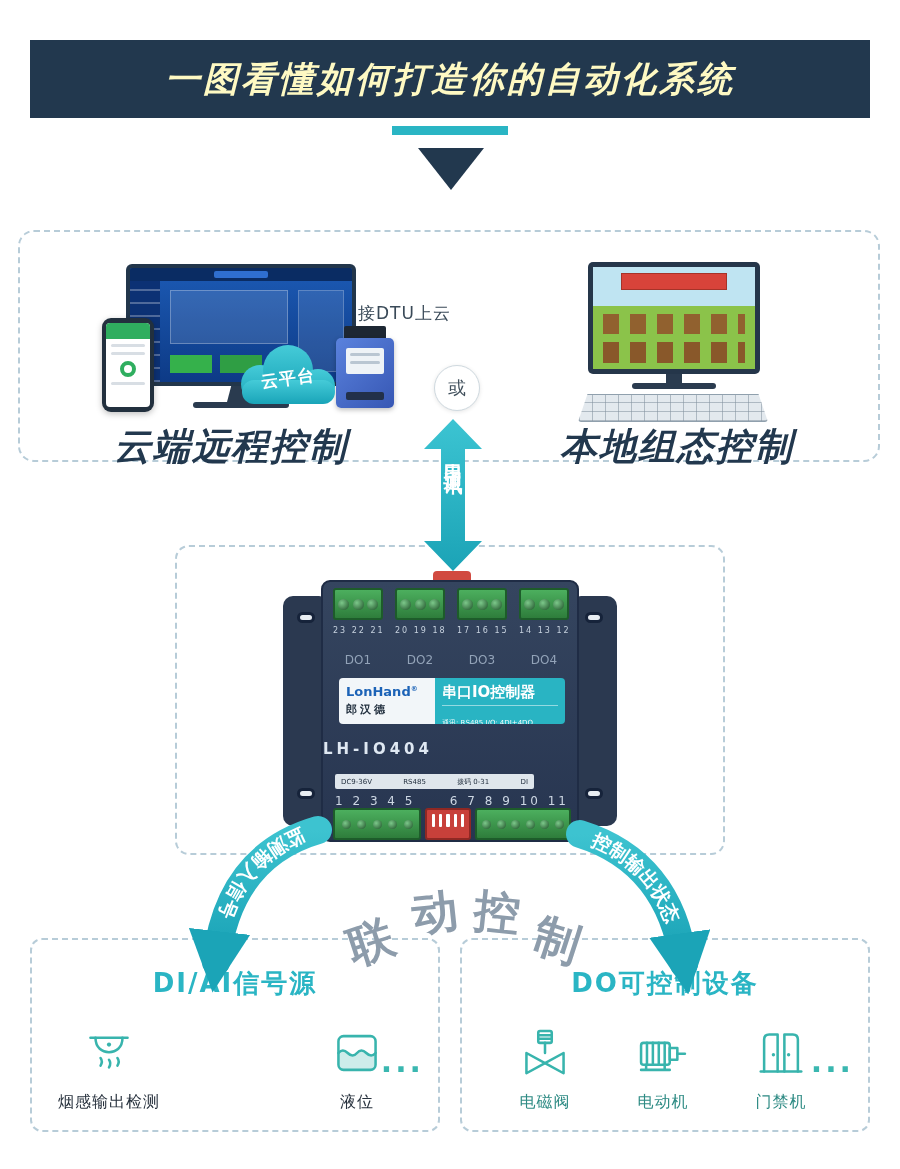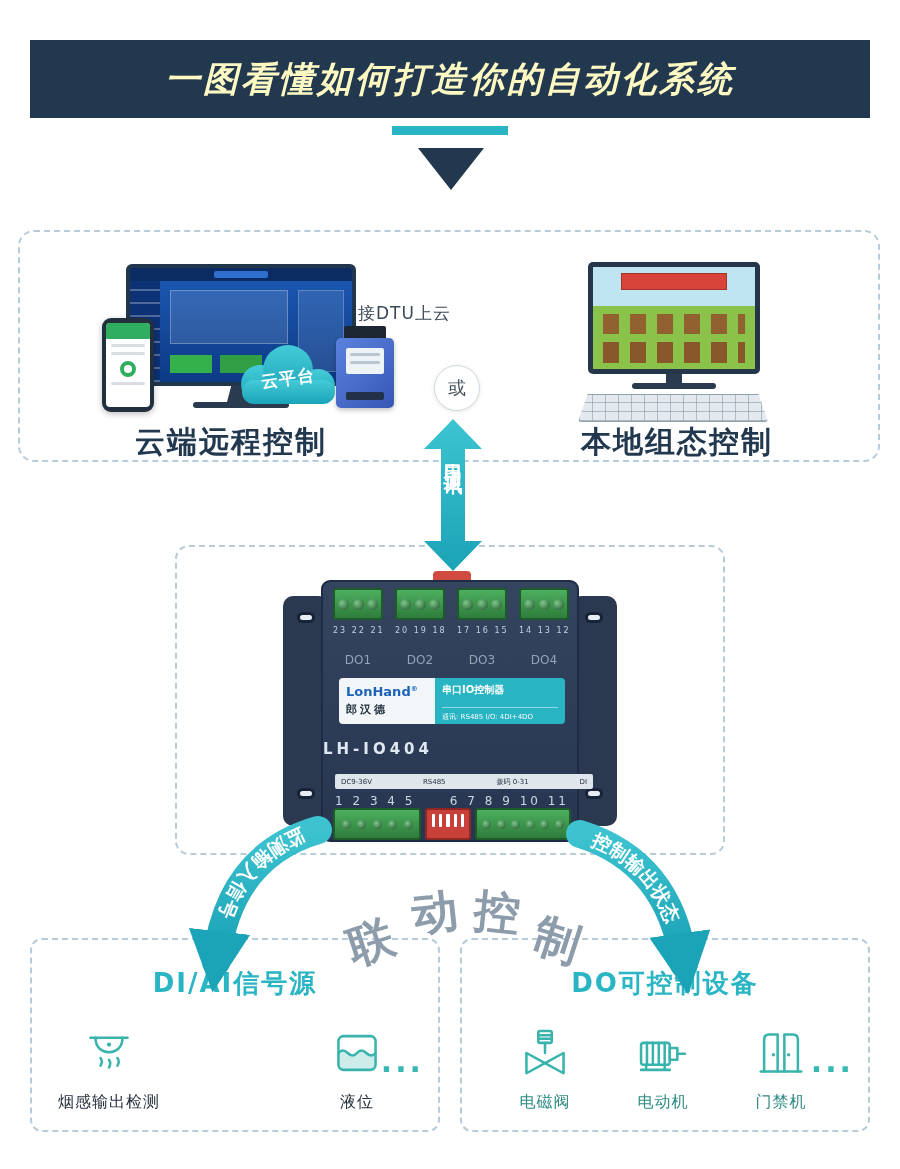--- a/index.html
+++ b/index.html
@@ -75,22 +75,22 @@
   .plots2 { position:absolute; left:6%; width:88%; top:74%; height:20%;
             background:repeating-linear-gradient(90deg, #89582a 0 16px, rgba(0,0,0,0) 16px 27px); }
   .pc-neck { position:absolute; left:666px; top:374px; width:16px; height:9px; background:#2a3b4f; }
   .pc-base { position:absolute; left:632px; top:383px; width:84px; height:6px; background:#2a3b4f; border-radius:3px; }
   .keyboard { position:absolute; left:578px; top:394px; width:190px; height:28px; background:#e3e9ee;
               border:1.5px solid #90a0ad; border-radius:3px; clip-path:polygon(5% 0,95% 0,100% 100%,0 100%);
               background-image:repeating-linear-gradient(90deg, rgba(130,145,158,.55) 0 1px, transparent 1px 13px),
                                repeating-linear-gradient(0deg, rgba(130,145,158,.55) 0 1px, transparent 1px 9px); z-index:1; }
 
   
-  .caption { position:absolute; top:422px; width:246px; text-align:center; font-size:30px; font-weight:bold;
-             color:#22384e; letter-spacing:2px; z-index:2; }
+  .caption { position:absolute; top:422px; width:246px; text-align:center; font-size:37px; font-weight:bold;
+             color:#22384e; letter-spacing:2px; z-index:2;font-style:italic; }
   .caption-left { left:108px; }
   .caption-right { left:554px; }
 
   
   .serial-arrow { position:absolute; left:424px; top:419px; width:58px; height:152px; z-index:6; }
   .serial-label { position:absolute; left:441px; top:447px; writing-mode:vertical-rl; text-orientation:upright;
                   color:#fff; font-size:19px; font-weight:bold; letter-spacing:4px; z-index:7; }
 
   
   .device { position:absolute; left:283px; top:580px; width:334px; height:262px; z-index:2; }
@@ -115,27 +115,27 @@
   .dpins { font-size:8px; color:#c7d2df; letter-spacing:2px; white-space:nowrap; }
   .dname { font-size:12px; color:#93a3b8; margin-top:18px; }
 
   .label-strip { position:absolute; top:96px; left:16px; width:226px; height:46px; display:flex;
                  border-radius:4px; overflow:hidden; }
   .label-left { width:96px; background:#f2f6f9; padding:6px 7px; }
   .brand { font-size:13px; font-weight:bold; color:#1c63b7; }
   .brand sup { font-size:7px; }
   .brand-cn { font-size:11px; color:#22303f; letter-spacing:3px; margin-top:3px; font-weight:bold; }
   .label-right { flex:1; background:#29b4c3; padding:5px 7px; color:#fff; }
-  .ptype { font-size:10px; font-weight:bold; border-bottom:1px solid rgba(255,255,255,.5); padding-bottom:10px; }
-  .pspec { font-size:7px; margin-top:4px; opacity:.95; }
+  .ptype { font-size:15px; font-weight:bold; border-bottom:1px solid rgba(255,255,255,.5); padding-bottom:3px; }
+  .pspec { font-size:7px; margin-top:12px; opacity:.95; }
 
   .model { position:absolute; top:158px; left:0; width:100%; text-align:left; font-size:15px;
            color:#dfe8f2; letter-spacing:4px; font-weight:bold; }
 
-  .binfo { position:absolute; top:192px; left:12px; width:258px; height:15px; background:#dfe6ec; border-radius:2px;
+  .binfo { position:absolute; top:192px; left:12px; width:199px; height:15px; background:#dfe6ec; border-radius:2px;
            display:flex; justify-content:space-between; align-items:center; padding:0 6px; font-size:7px; color:#23303f; }
   .bnums { position:absolute; top:212px; left:12px; width:234px; display:flex; justify-content:space-between;
            font-size:12px; color:#cdd7e3; letter-spacing:3px; }
 
   .bterm { position:absolute; top:226px; height:32px; background:linear-gradient(#4caf5e,#2e7d3b);
            border:2px solid #1d5c2a; border-radius:3px; display:flex; align-items:center; justify-content:space-evenly; }
   .bgreen1 { left:10px; width:88px; }
   .bgreen2 { left:152px; width:96px; }
   .bdip { position:absolute; top:226px; left:102px; width:46px; height:32px; background:#c8403a;
           border:2px solid #8f2823; border-radius:3px; display:flex; gap:4px; padding:4px 5px; align-items:flex-start;

